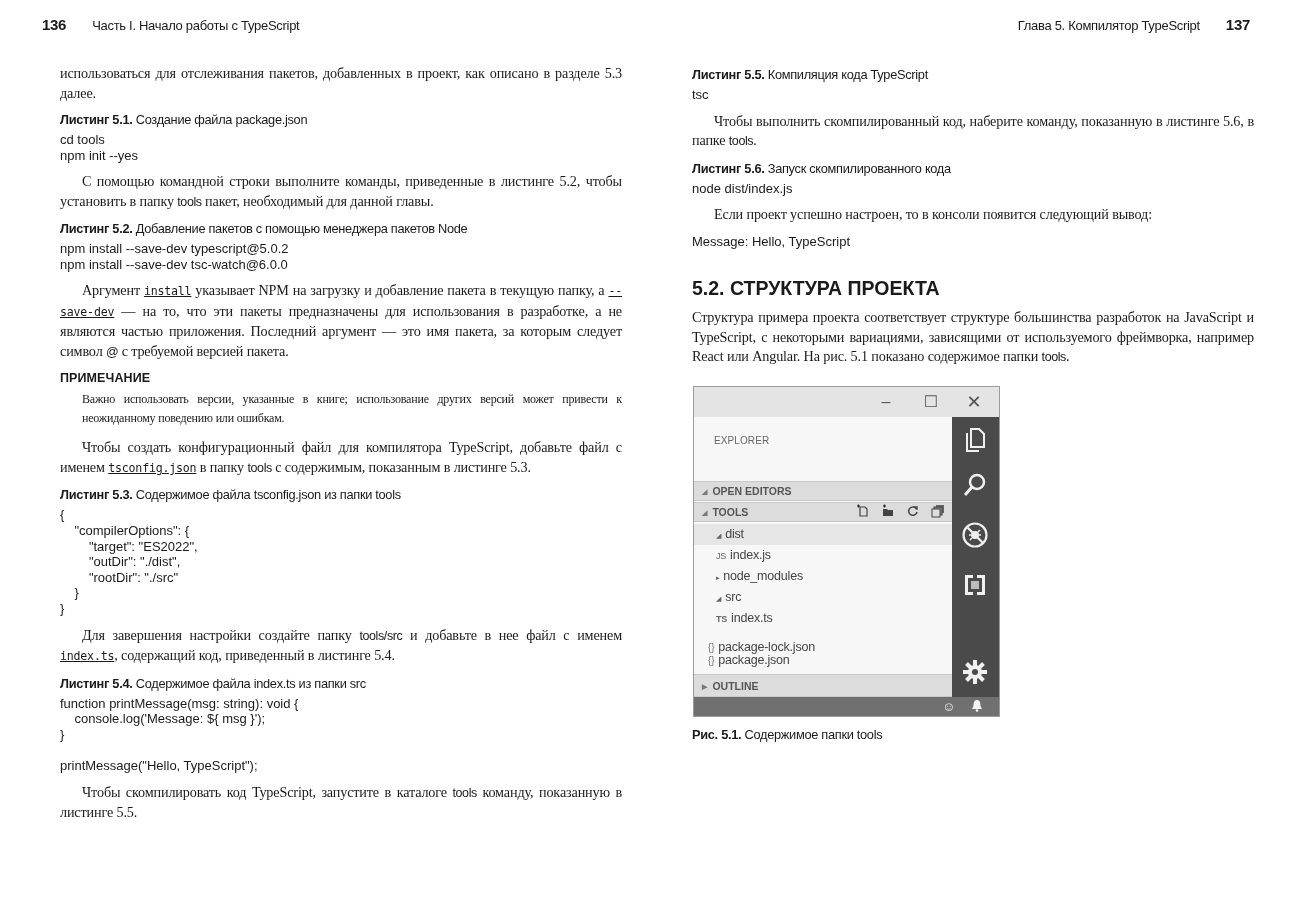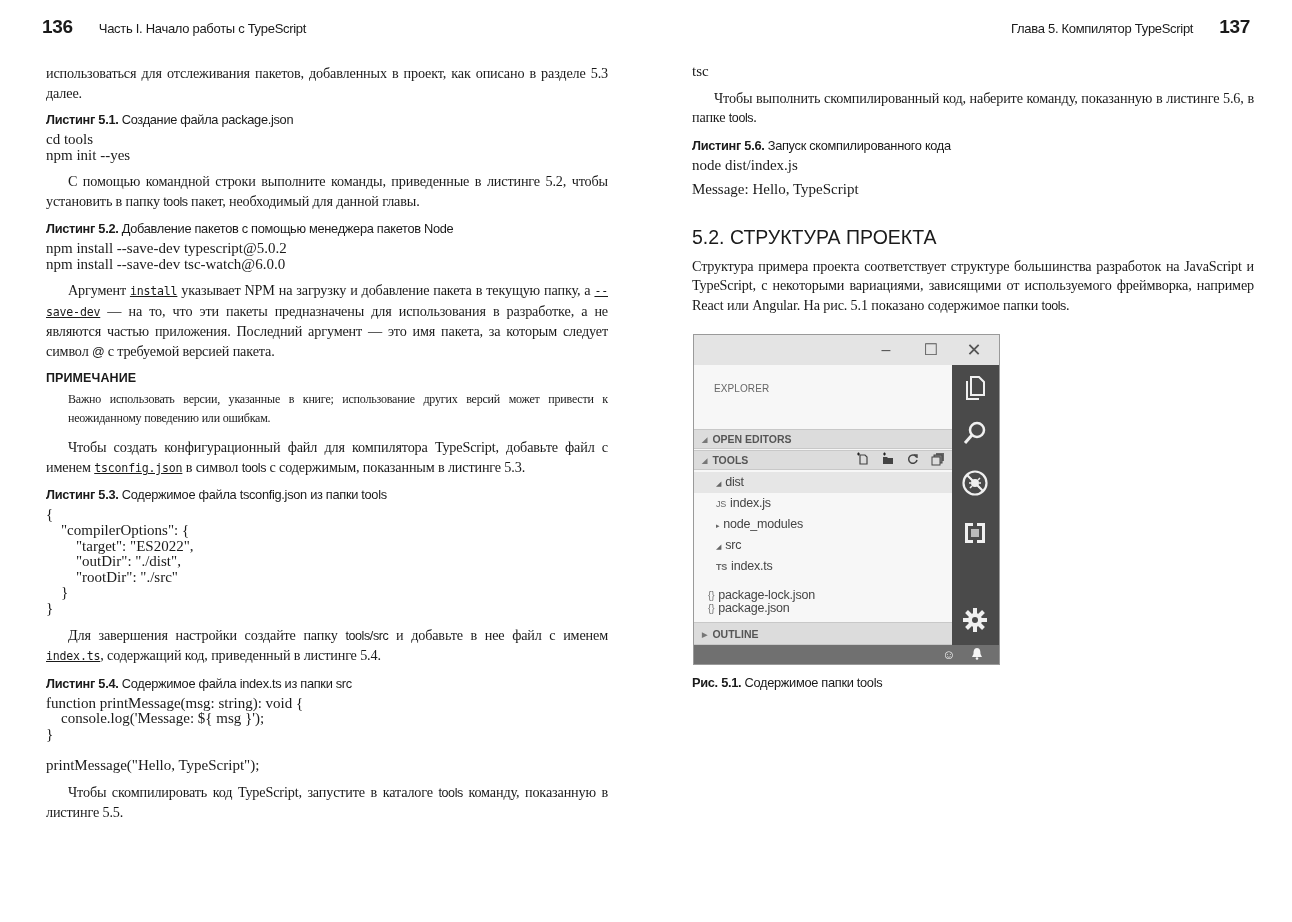--- a/index.html
+++ b/index.html
@@ -4,45 +4,45 @@
 <style>
   * { box-sizing: border-box; margin: 0; padding: 0; }
   html, body { width: 1292px; height: 922px; background: #ffffff; overflow: hidden; }
   body { position: relative; color: #1a1a1a; font-family: "Liberation Serif", serif; }
 
   .page { position: absolute; top: 0; height: 922px; }
   .page-left { left: 0; width: 646px; }
   .page-right { left: 646px; width: 646px; }
 
   .running-head { position: absolute; top: 16px; font-family: "Liberation Sans", sans-serif; font-size: 13px; display: flex; align-items: baseline; white-space: nowrap; letter-spacing: -0.3px; }
-  .running-head .pnum { font-weight: bold; font-size: 19px; }
+  .running-head .pnum { font-weight: bold; font-size: 15px; }
   .page-left .running-head { left: 42px; }
   .page-left .running-head .pnum { margin-right: 26px; }
   .page-right .running-head { right: 42px; justify-content: flex-end; }
   .page-right .running-head .pnum { margin-left: 26px; }
 
   .body-text { position: absolute; top: 64px; }
-  .page-left .body-text { left: 46px; width: 562px; }
+  .page-left .body-text { left: 60px; width: 562px; }
   .page-right .body-text { left: 46px; width: 562px; }
 
   p.para { font-size: 14.2px; line-height: 19.5px; text-align: justify; margin-bottom: 9px; letter-spacing: -0.15px; }
   p.indent { text-indent: 22px; }
   p.cont { text-indent: 0; }
   .ss { font-family: "Liberation Sans", sans-serif; font-size: 12.5px; letter-spacing: -0.4px; }
   .mono { font-family: "DejaVu Sans Mono", monospace; font-size: 11.6px; letter-spacing: -0.2px; text-decoration: underline; }
 
   .caption { font-family: "Liberation Sans", sans-serif; font-size: 12.8px; margin: 3px 0 5px 0; letter-spacing: -0.3px; white-space: nowrap; }
   .caption b { font-weight: bold; }
 
-  pre.code { font-family: Liberation Serif, serif; font-size: 15px; line-height: 15.6px; margin-bottom: 9px; white-space: pre; color: #1a1a1a; }
+  pre.code { font-family: Liberation Sans, sans-serif; font-size: 13px; line-height: 15.6px; margin-bottom: 9px; white-space: pre; color: #1a1a1a; }
 
   .note-title { font-family: "Liberation Sans", sans-serif; font-weight: bold; font-size: 12.5px; margin: 8px 0 5px 0; letter-spacing: 0.1px; }
   .note-text { font-size: 12px; line-height: 19px; padding-left: 22px; margin-bottom: 10px; text-align: justify; letter-spacing: -0.2px; }
 
-  h2.section { font-family: "Liberation Sans", sans-serif; font-weight: normal; font-size: 19.5px; margin: 28px 0 8px 0; letter-spacing: 0px; }
+  h2.section { font-family: "Liberation Sans", sans-serif; font-weight: bold; font-size: 19.5px; margin: 28px 0 8px 0; letter-spacing: 0px; }
 
   
   .figure { position: relative; width: 307px; height: 331px; margin: 18px 0 10px 1px; border: 1px solid #9a9a9a; background: #f2f2f2; font-family: "Liberation Sans", sans-serif; }
   .fig-titlebar { position: absolute; left: 0; top: 0; width: 305px; height: 30px; background: #e4e4e4; }
   .win-btn { position: absolute; top: 4px; width: 24px; height: 22px; color: #555; font-size: 16px; text-align: center; line-height: 22px; }
   .win-min { left: 180px; }
   .win-max { left: 225px; }
   .win-close { left: 268px; font-size: 18px; }
   .fig-sidebar { position: absolute; left: 0; top: 30px; width: 258px; height: 280px; background: #f7f7f7; }
   .fig-activity { position: absolute; left: 258px; top: 30px; width: 47px; height: 280px; background: #4a4a4a; }
@@ -93,21 +93,21 @@
       <span>Добавление пакетов с помощью менеджера пакетов Node</span>
     </div>
     <pre class="code">npm install --save-dev typescript@5.0.2
 npm install --save-dev tsc-watch@6.0.0</pre>
 
     <p class="para indent"><span>Аргумент </span><span class="mono">install</span><span> указывает NPM на загрузку и добавление пакета в текущую папку, а </span><span class="mono">--save-dev</span><span> — на то, что эти пакеты предназначены для использования в разработке, а не являются частью приложения. Последний аргумент — это имя пакета, за которым следует символ </span><span class="ss">@</span><span> с требуемой версией пакета.</span></p>
 
     <div class="note-title">ПРИМЕЧАНИЕ</div>
     <div class="note-text">Важно использовать версии, указанные в книге; использование других версий может привести к неожиданному поведению или ошибкам.</div>
 
-    <p class="para indent"><span>Чтобы создать конфигурационный файл для компилятора TypeScript, добавьте файл с именем </span><span class="mono">tsconfig.json</span><span> в символ </span><span class="ss">tools</span><span> с содержимым, показанным в листинге 5.3.</span></p>
+    <p class="para indent"><span>Чтобы создать конфигурационный файл для компилятора TypeScript, добавьте файл с именем </span><span class="mono">tsconfig.json</span><span> в папку </span><span class="ss">tools</span><span> с содержимым, показанным в листинге 5.3.</span></p>
 
     <div class="caption">
       <b>Листинг 5.3.</b>
       <span>Содержимое файла tsconfig.json из папки tools</span>
     </div>
     <pre class="code">{
     "compilerOptions": {
         "target": "ES2022",
         "outDir": "./dist",
         "rootDir": "./src"
@@ -130,30 +130,35 @@
   </div>
 </div>
 
 <div class="page page-right">
   <div class="running-head">
     <span>Глава 5. Компилятор TypeScript</span>
     <span class="pnum">137</span>
   </div>
 
   <div class="body-text">
+    <div class="caption">
+      <b>Листинг 5.5.</b>
+      <span>Компиляция кода TypeScript</span>
+    </div>
     <pre class="code">tsc</pre>
 
     <p class="para indent"><span>Чтобы выполнить скомпилированный код, наберите команду, показанную в листинге 5.6, в папке </span><span class="ss">tools</span><span>.</span></p>
 
     <div class="caption">
       <b>Листинг 5.6.</b>
       <span>Запуск скомпилированного кода</span>
     </div>
     <pre class="code">node dist/index.js</pre>
 
+    <p class="para indent">Если проект успешно настроен, то в консоли появится следующий вывод:</p>
     <pre class="code">Message: Hello, TypeScript</pre>
 
     <h2 class="section">5.2. СТРУКТУРА ПРОЕКТА</h2>
 
     <p class="para cont"><span>Структура примера проекта соответствует структуре большинства разработок на JavaScript и TypeScript, с некоторыми вариациями, зависящими от используемого фреймворка, например React или Angular. На рис. 5.1 показано содержимое папки </span><span class="ss">tools</span><span>.</span></p>
 
     <div class="figure">
       <div class="fig-titlebar">
         <span class="win-btn win-min">–</span>
         <span class="win-btn win-max">☐</span>

